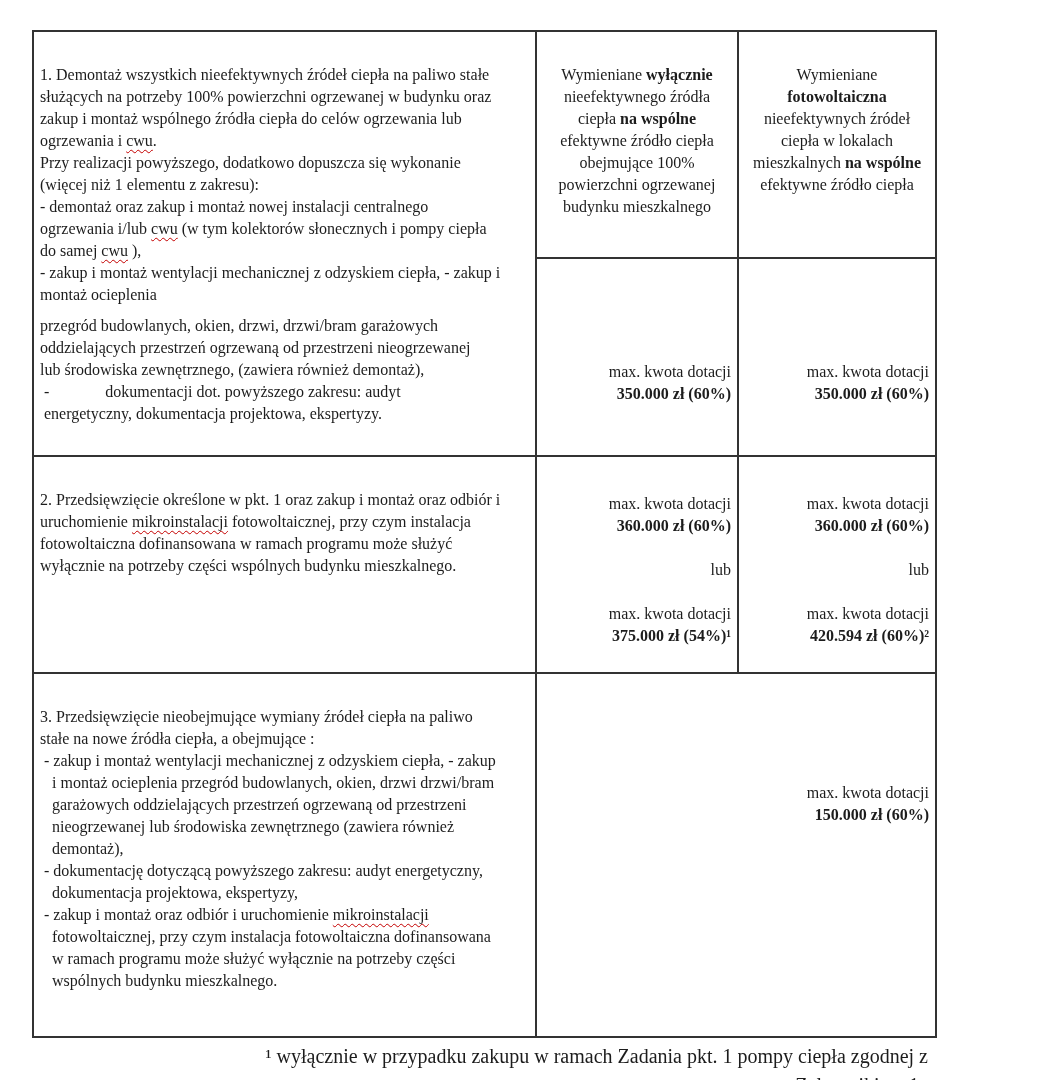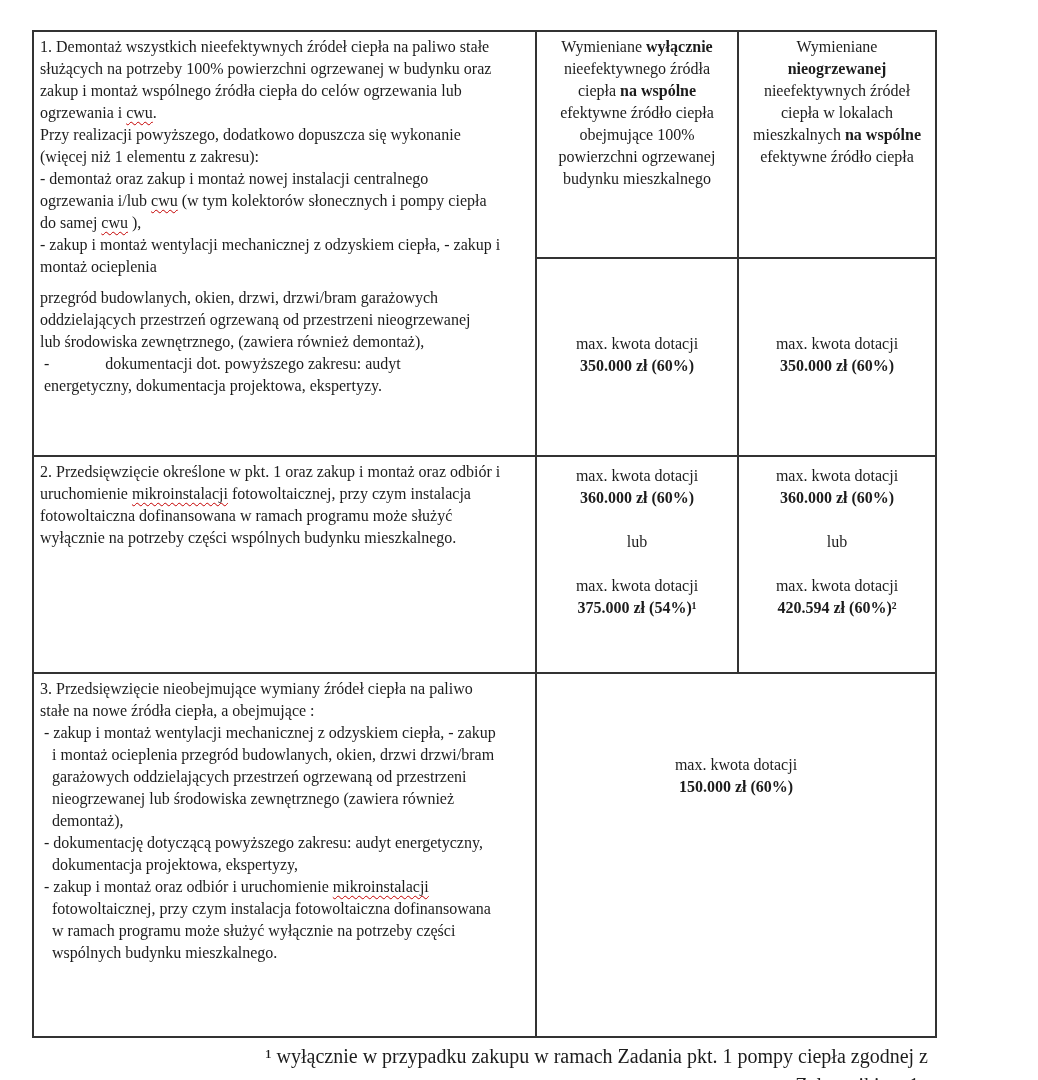--- a/index.html
+++ b/index.html
@@ -28,31 +28,31 @@
     padding: 4px 6px;
     font-size: 16px;
     line-height: 22px;
     overflow: hidden;
   }
   tr.r1a { height: 227px; }
   tr.r1b { height: 198px; }
   tr.r2  { height: 217px; font-family: Liberation Serif, serif; }
   tr.r3  { height: 364px; }
 
-  .rich { white-space: pre-wrap; }
+  .rich { white-space: pre-wrap; margin-top: 28px; }
   .b { font-weight: bold; }
   .wavy {
     text-decoration: underline;
     text-decoration-style: wavy;
     text-decoration-color: #c40000;
     text-decoration-thickness: 1px;
     text-underline-offset: 3px;
   }
   td.header-cell { text-align: center; padding-top: 7px; }
-  td.amount-cell { text-align: center; }
+  td.amount-cell { text-align: right; }
   td.amount-r1 .rich { padding-top: 70px; }
   td.amount-r2 .rich { padding-top: 4px; }
   td.amount-r3 .rich { padding-top: 76px; }
   .task-p2 { margin-top: 9px; }
 
   .footnotes {
     margin: 4px 0 0 48px;
     width: 880px;
     font-size: 20px;
     line-height: 29px;
@@ -94,21 +94,21 @@
         <div class="rich"><span>Wymieniane </span><span class="b">wyłącznie</span><span>
 nieefektywnego źródła
 ciepła </span><span class="b">na wspólne</span><span>
 efektywne źródło ciepła
 obejmujące 100%
 powierzchni ogrzewanej
 budynku mieszkalnego</span></div>
       </td>
       <td class="header-cell">
         <div class="rich"><span>Wymieniane
-</span><span class="b">nieogrzewanej</span><span>
+</span><span class="b">fotowoltaiczna</span><span>
 nieefektywnych źródeł
 ciepła w lokalach
 mieszkalnych </span><span class="b">na wspólne</span><span>
 efektywne źródło ciepła</span></div>
       </td>
     </tr>
     <tr class="r1b">
       <td class="amount-cell amount-r1">
         <div class="rich"><span>max. kwota dotacji
 </span><span class="b">350.000 zł (60%)</span></div>

